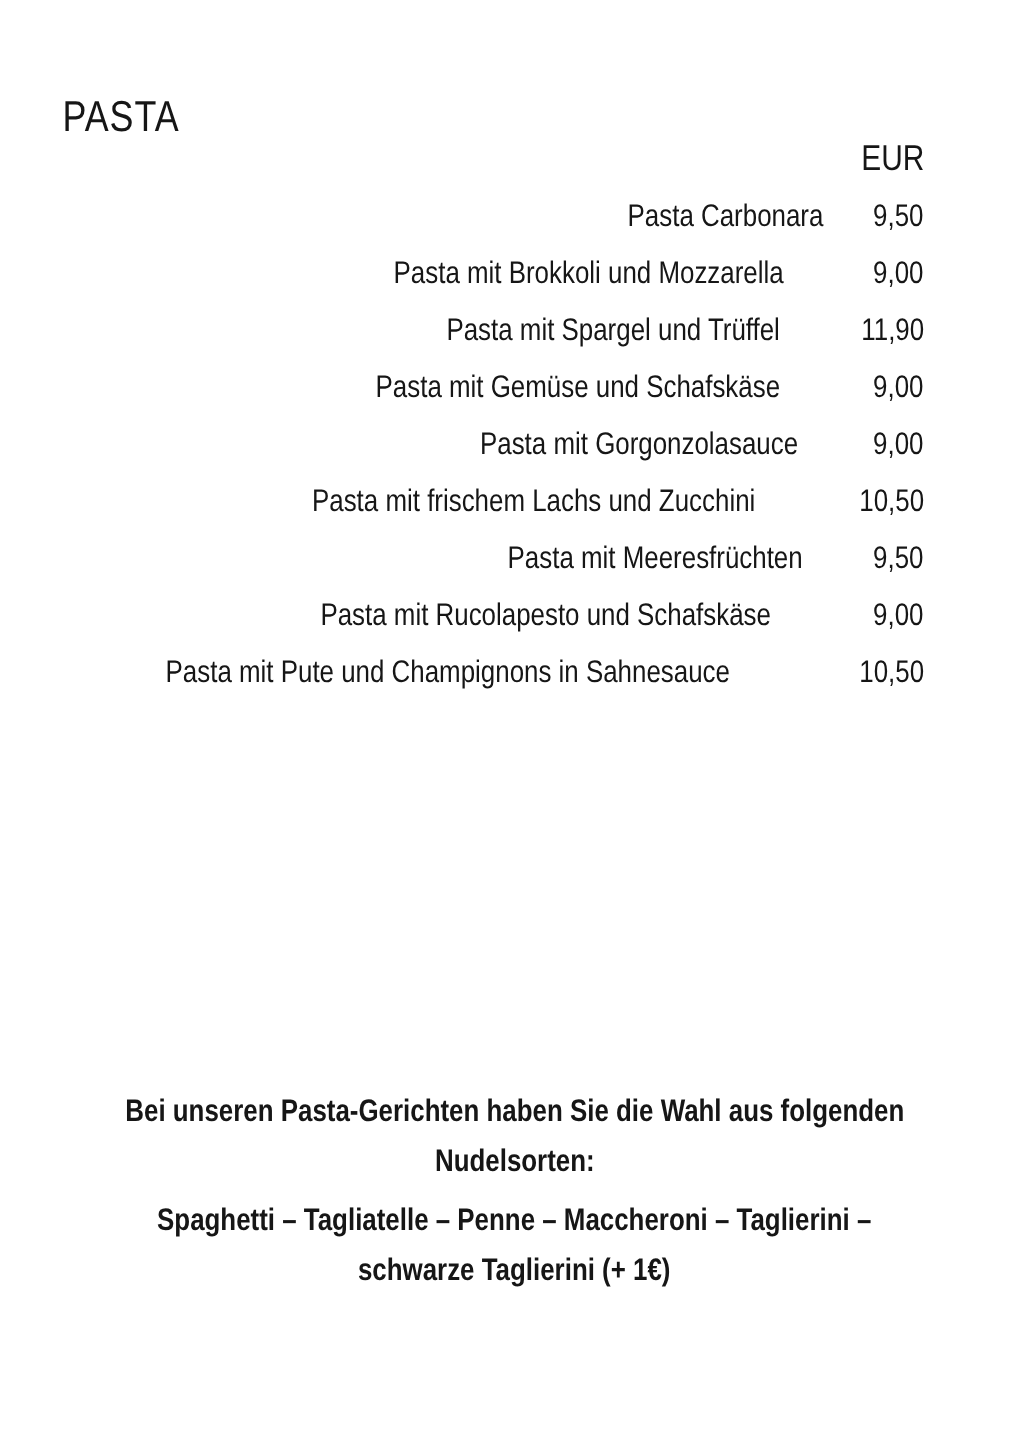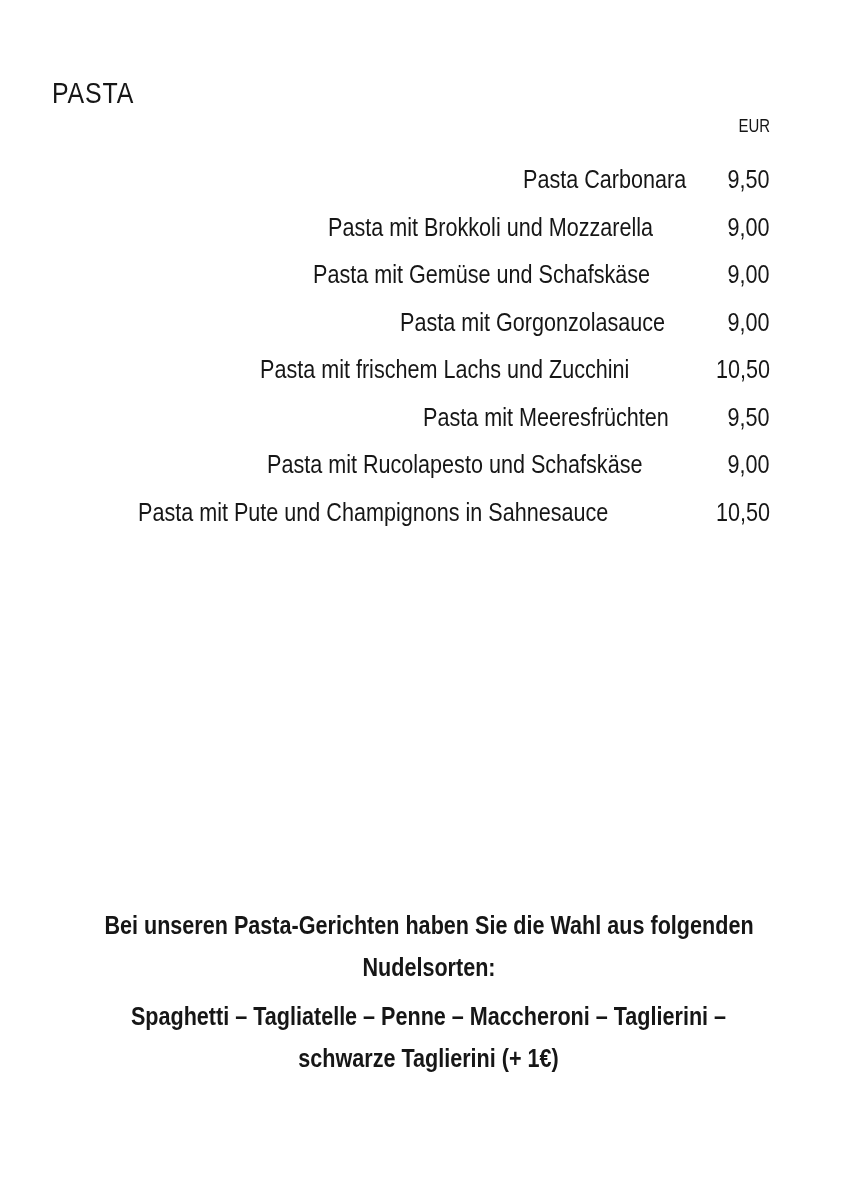--- a/index.html
+++ b/index.html
@@ -12,26 +12,26 @@
   }
   body { position: relative; }
 
   
   .cond   { display: inline-block; transform: scaleX(0.83); transform-origin: left center; white-space: nowrap; }
   .cond-r { display: inline-block; transform: scaleX(0.83); transform-origin: right center; white-space: nowrap; }
   .cond-c { transform: scaleX(0.83); transform-origin: center top; }
 
   .page-title {
     position: absolute; left: 52px; top: 76px;
-    font-size: 30px; font-weight: 400; letter-spacing: 1px;
+    font-size: 36px; font-weight: 400; letter-spacing: 1px;
   }
 
   .currency-header {
     position: absolute; right: 87px; top: 116px;
-    font-size: 18px; 
+    font-size: 30px; 
   }
 
   .menu {
     position: absolute; left: 62px; right: 87px; top: 156px;
     font-size: 26px;
   }
   .row {
     display: flex; justify-content: flex-end; align-items: center;
     height: 47.5px;
   }
@@ -66,20 +66,24 @@
     <span class="name cond">Pasta Carbonara</span>
     <span class="price cond-r">9,50</span>
   </div>
 
 
   <div class="row">
     <span class="name cond">Pasta mit Brokkoli und Mozzarella</span>
     <span class="price cond-r">9,00</span>
   </div>
 
+  <div class="row">
+    <span class="name cond">Pasta mit Spargel und Trüffel</span>
+    <span class="price cond-r">11,90</span>
+  </div>
 
   <div class="row">
     <span class="name cond">Pasta mit Gemüse und Schafskäse</span>
     <span class="price cond-r">9,00</span>
   </div>
 
 
   <div class="row">
     <span class="name cond">Pasta mit Gorgonzolasauce</span>
     <span class="price cond-r">9,00</span>

